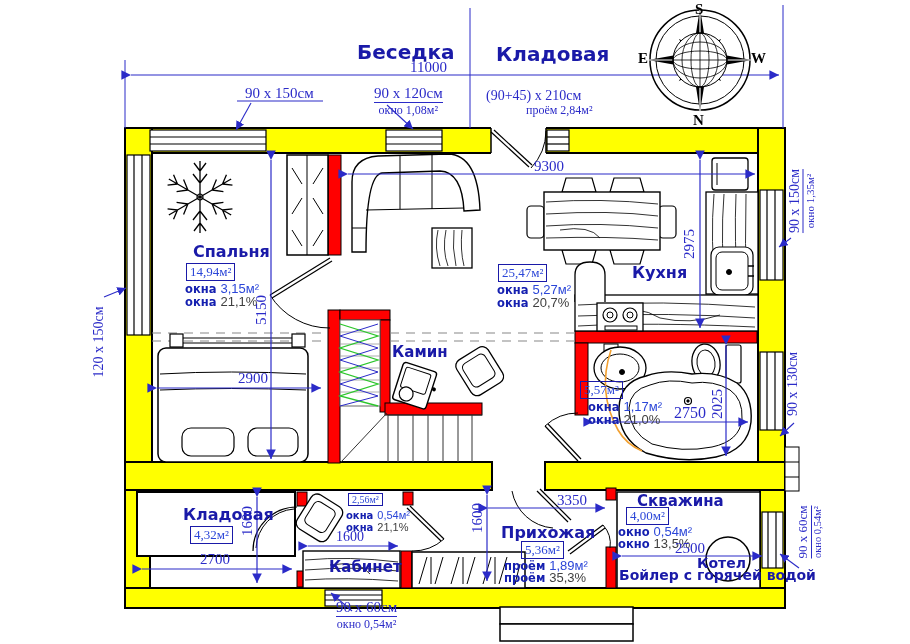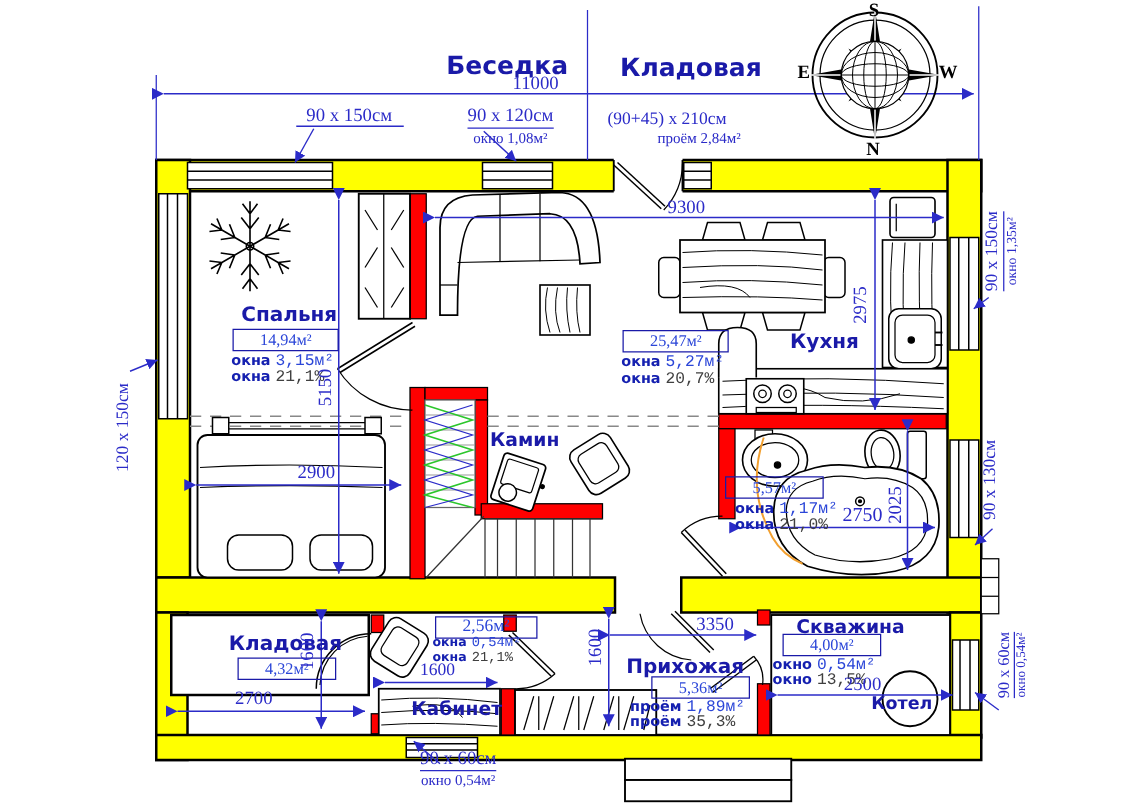--- a/index.html
+++ b/index.html
@@ -10,26 +10,26 @@
   .title{color:#E128C8;font-size:21px;letter-spacing:.5px;}
   .outlbl{color:#1A1AA8;font-weight:bold;font-size:20px;}
   .dim{color:#2B2BC8;font-family:"Liberation Serif",serif;font-size:15px;}
   .dim.sm{font-size:12px;}
   .dim.md{font-size:14px;}
   .rot{transform:translate(-50%,-50%) rotate(-90deg);}
   .ctr{text-align:center;}
   .room{color:#1A1AA8;font-weight:bold;font-size:16px;}
   .room.sm{font-size:15px;}
   .room.xs{font-size:14px;}
-  .area-box{display:inline-block;border:1px solid #1A1AA8;padding:0 21px;
+  .area-box{display:inline-block;border:1px solid #1A1AA8;padding:0 3px;
             color:#2B46D8;font-family:"Liberation Serif",serif;font-size:13px;}
-  .area-box.sm{font-size:14px;}
+  .area-box.sm{font-size:10px;}
   .stat{font-size:0;}
   .stat .sl{color:#1520B0;font-weight:bold;font-size:11.5px;font-family:"DejaVu Sans",sans-serif;}
-  .stat .sv{color:#2B46D8;font-family:Liberation Mono, monospace;font-size:13px;margin-left:4px;}
+  .stat .sv{color:#2B46D8;font-family:Liberation Sans, sans-serif;font-size:13px;margin-left:4px;}
   .stat.small .sl{font-size:10px;}
   .stat.small .sv{font-size:11px;}
   .stat.pct .sv{color:#404040;}
   .stack .l1{font-family:"Liberation Serif",serif;color:#2B2BC8;}
   .stack .l2{font-family:"Liberation Serif",serif;color:#2B2BC8;border-top:1px solid #2B2BC8;}
   .compass-letter{font-family:"Liberation Serif",serif;font-weight:bold;font-size:15px;color:#000;}
 </style>
 </head>
 <body>
 
@@ -493,27 +493,28 @@
 
 <div class="txt room sm" style="left:637px;top:492px">Скважина</div>
 <div class="txt area-box" style="left:626px;top:507px">4,00м²</div>
 <div class="txt stat" style="left:618px;top:524px">
   <span class="sl">окно</span><span class="sv">0,54м²</span>
 </div>
 <div class="txt stat pct" style="left:618px;top:536px">
   <span class="sl">окно</span><span class="sv">13,5%</span>
 </div>
 <div class="txt room xs" style="left:697px;top:555px">Котел</div>
+<div class="txt room xs" style="left:619px;top:567px">Бойлер с горячей водой</div>
 
 <div class="txt dim" style="left:534px;top:158px">9300</div>
 <div class="txt dim rot" style="left:689px;top:244px">2975</div>
 <div class="txt dim rot" style="left:261px;top:310px">5150</div>
 <div class="txt dim" style="left:238px;top:370px">2900</div>
 <div class="txt dim" style="left:674px;top:404px;font-size:16px">2750</div>
 <div class="txt dim rot" style="left:717px;top:404px">2025</div>
-<div class="txt dim" style="left:188px;top:551px">2700</div>
+<div class="txt dim" style="left:200px;top:551px">2700</div>
 <div class="txt dim rot" style="left:247px;top:521px">1600</div>
 <div class="txt dim md" style="left:336px;top:529px">1600</div>
 <div class="txt dim rot" style="left:477px;top:518px">1600</div>
 <div class="txt dim" style="left:557px;top:492px">3350</div>
 <div class="txt dim" style="left:675px;top:540px">2500</div>
 
 </div>
 
 </body></html>

